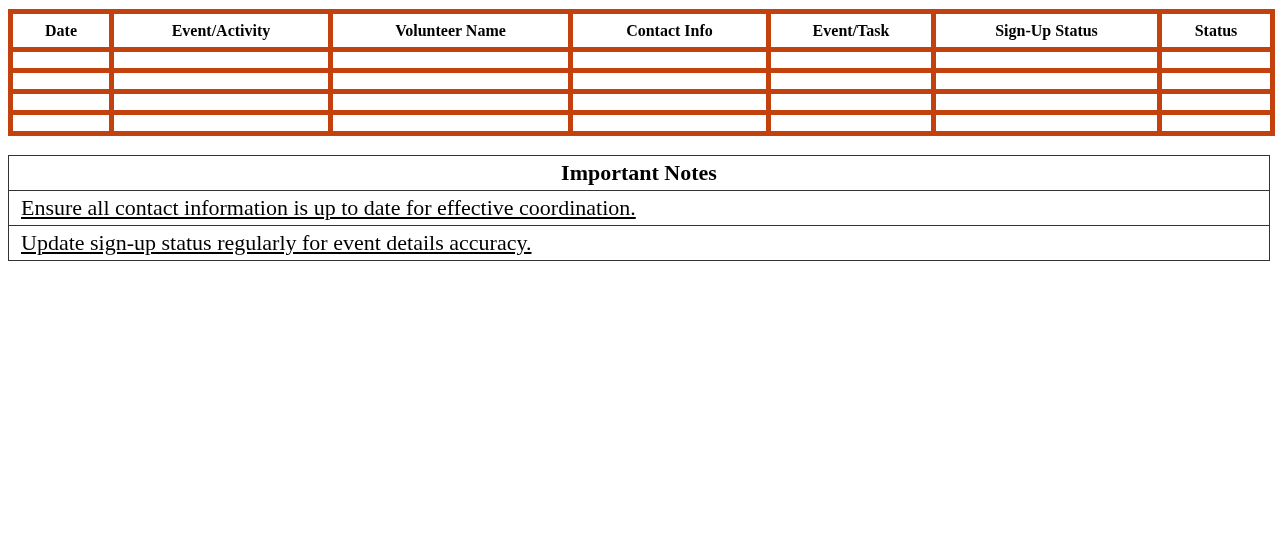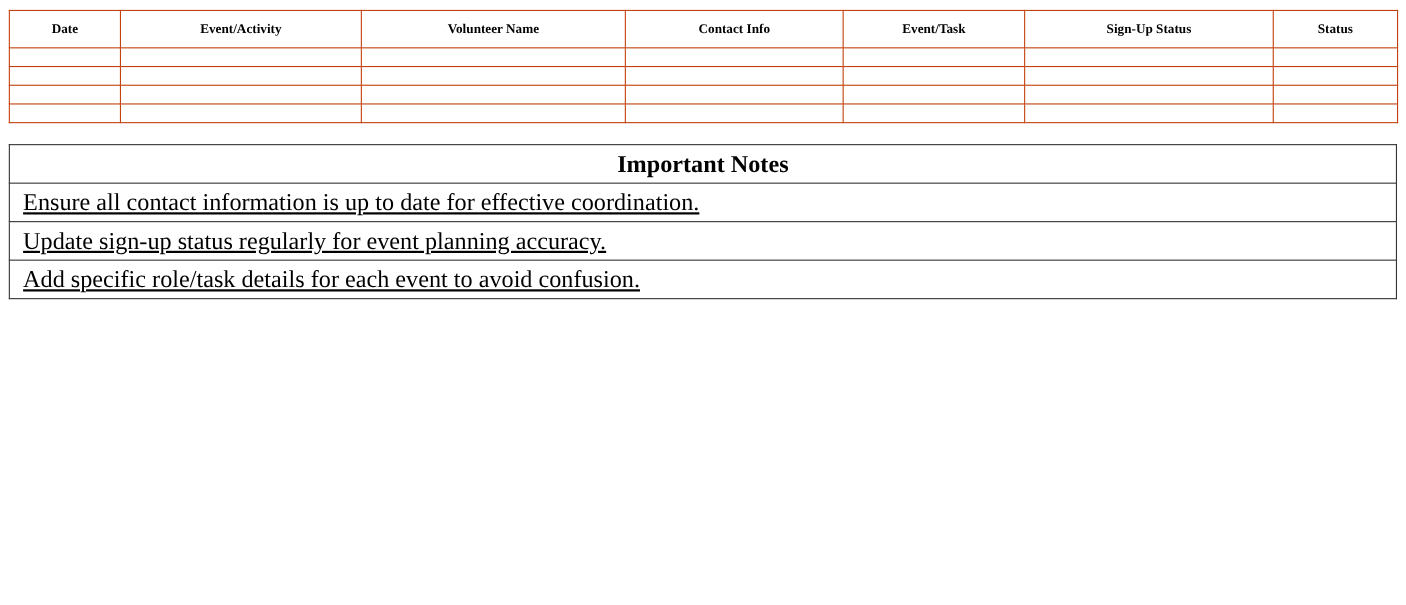--- a/index.html
+++ b/index.html
@@ -15,22 +15,22 @@
   .page {
     padding: 9px 8px 0 8px;
   }
   table {
     border-collapse: collapse;
     width: 1262px;
     table-layout: fixed;
   }
   .signup-table th,
   .signup-table td {
-    border: 1px solid #c2410c;
-    font-size: 12px;
+    border: 5px solid #c2410c;
+    font-size: 16px;
   }
   .signup-table th {
     height: 33px;
     font-weight: bold;
     text-align: center;
     padding: 0;
   }
   .signup-table td {
     height: 16px;
     padding: 0;
@@ -124,21 +124,18 @@
     <thead>
       <tr>
         <th>Important Notes</th>
       </tr>
     </thead>
     <tbody>
       <tr>
         <td>Ensure all contact information is up to date for effective coordination.</td>
       </tr>
       <tr>
-        <td>Update sign-up status regularly for event planning accuracy.</td>
-      </tr>
-      <tr>
-        <td>Add specific role/task details for each event to avoid confusion.</td>
+        <td>Update sign-up status regularly for event details accuracy.</td>
       </tr>
     </tbody>
   </table>
 
 </div>
 
 </body></html>

